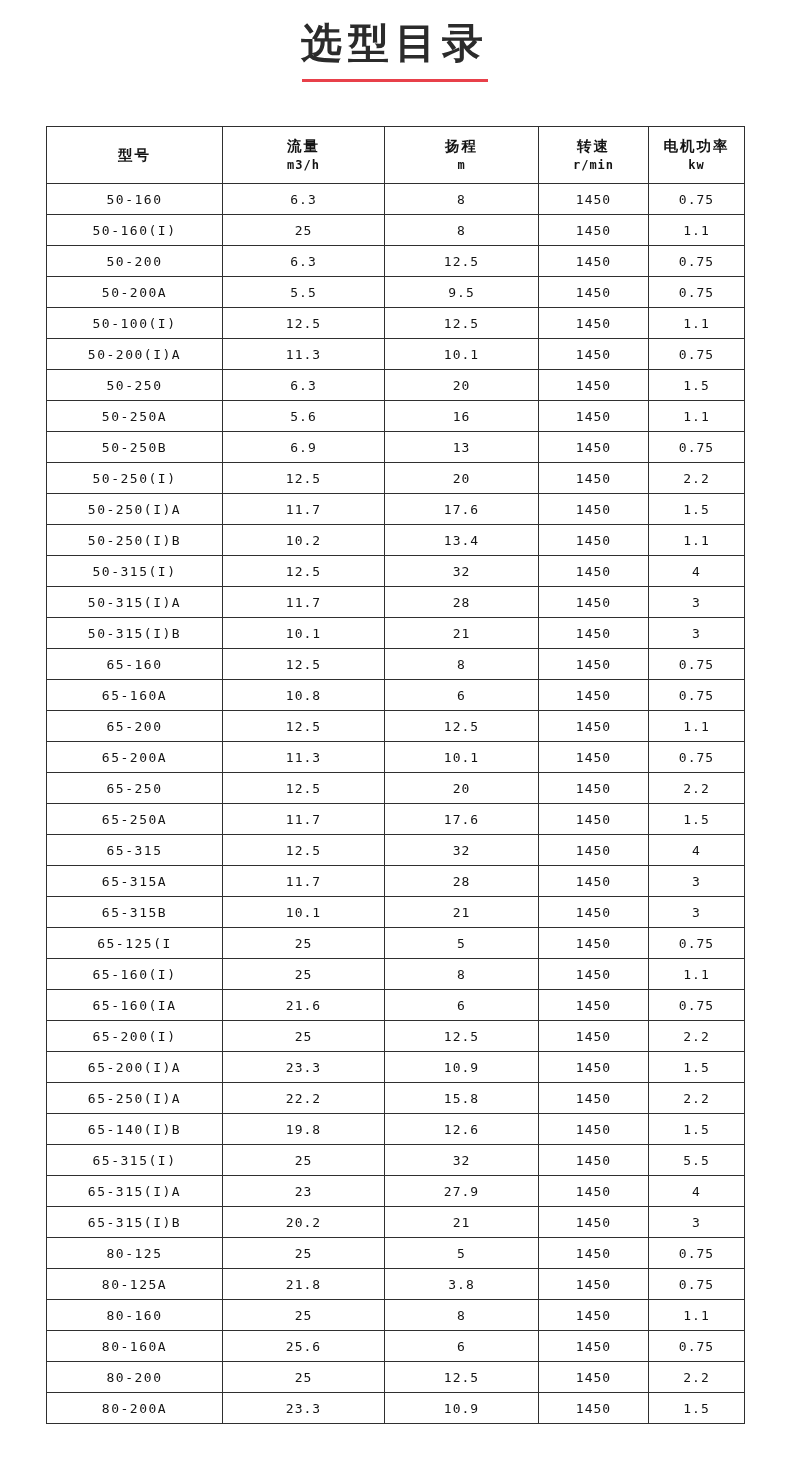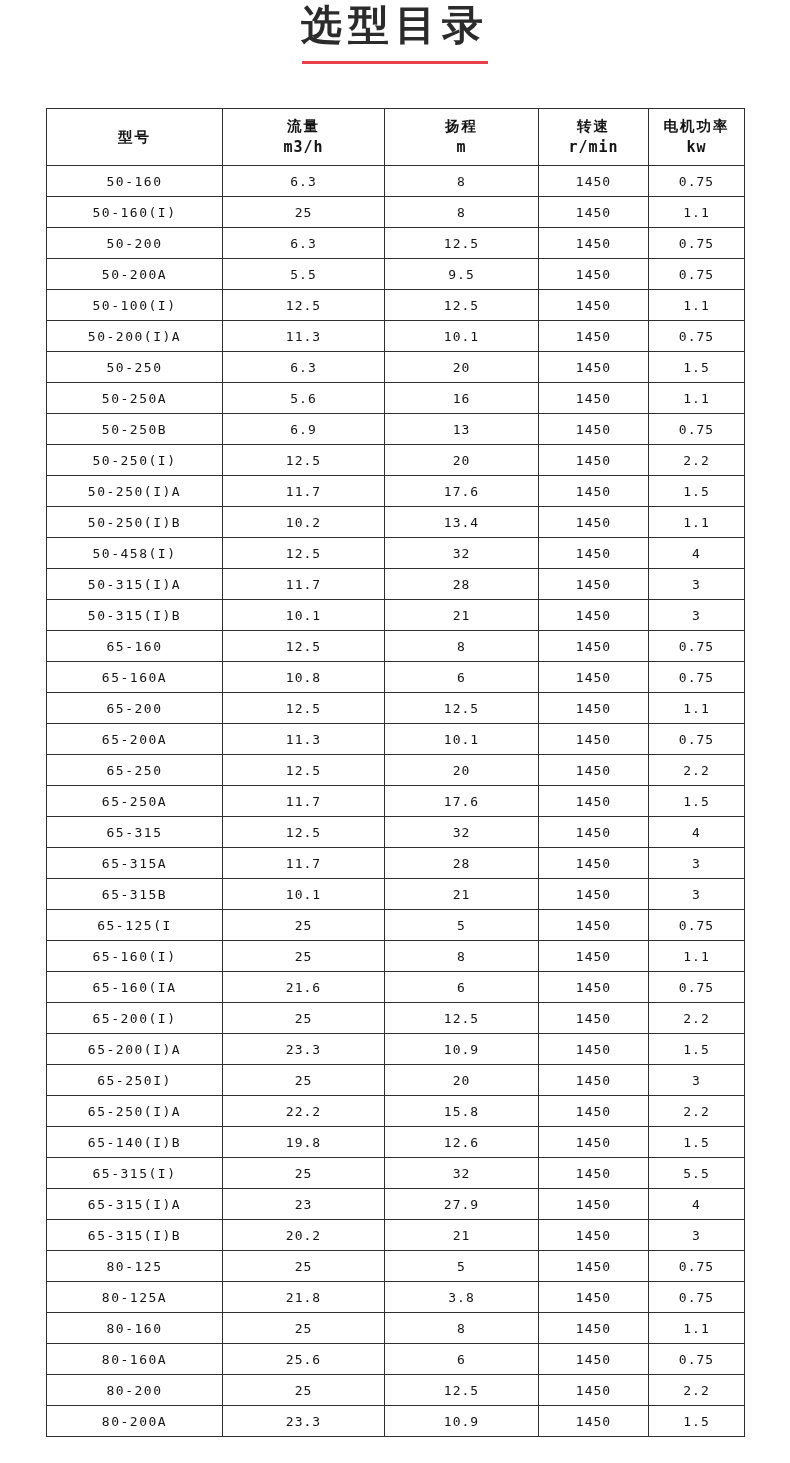--- a/index.html
+++ b/index.html
@@ -15,20 +15,21 @@
     -webkit-font-smoothing: antialiased;
   }
   .page {
     width: 790px;
     box-sizing: border-box;
     padding: 0;
     position: relative;
   }
   .title-block {
     text-align: center;
+    padding-top: 18px;
     padding-bottom: 6px;
   }
   .page-title {
     font-family: "DejaVu Sans", sans-serif;
     font-size: 41px;
     font-weight: bold;
     letter-spacing: 6px;
     color: #2b2b2b;
     line-height: 1.25;
     margin: 0;
@@ -70,21 +71,21 @@
     font-family: "DejaVu Sans", sans-serif;
     font-weight: bold;
     font-size: 14.5px;
     letter-spacing: 2px;
     line-height: 1.45;
   }
   table.spec thead th .unit {
     display: block;
     font-family: "DejaVu Sans Mono", monospace;
     font-weight: bold;
-    font-size: 15px;
+    font-size: 12px;
     letter-spacing: 1px;
   }
   table.spec tbody td.model {
     letter-spacing: 1.5px;
   }
 </style>
 </head>
 <body>
 
 <div class="page">
@@ -205,21 +206,21 @@
             <td>1.5</td>
           </tr>
           <tr>
             <td class="model">50-250(I)B</td>
             <td>10.2</td>
             <td>13.4</td>
             <td>1450</td>
             <td>1.1</td>
           </tr>
           <tr>
-            <td class="model">50-458(I)</td>
+            <td class="model">50-315(I)</td>
             <td>12.5</td>
             <td>32</td>
             <td>1450</td>
             <td>4</td>
           </tr>
           <tr>
             <td class="model">50-315(I)A</td>
             <td>11.7</td>
             <td>28</td>
             <td>1450</td>
@@ -324,27 +325,20 @@
             <td>2.2</td>
           </tr>
           <tr>
             <td class="model">65-200(I)A</td>
             <td>23.3</td>
             <td>10.9</td>
             <td>1450</td>
             <td>1.5</td>
           </tr>
           <tr>
-            <td class="model">65-250I)</td>
-            <td>25</td>
-            <td>20</td>
-            <td>1450</td>
-            <td>3</td>
-          </tr>
-          <tr>
             <td class="model">65-250(I)A</td>
             <td>22.2</td>
             <td>15.8</td>
             <td>1450</td>
             <td>2.2</td>
           </tr>
           <tr>
             <td class="model">65-140(I)B</td>
             <td>19.8</td>
             <td>12.6</td>

